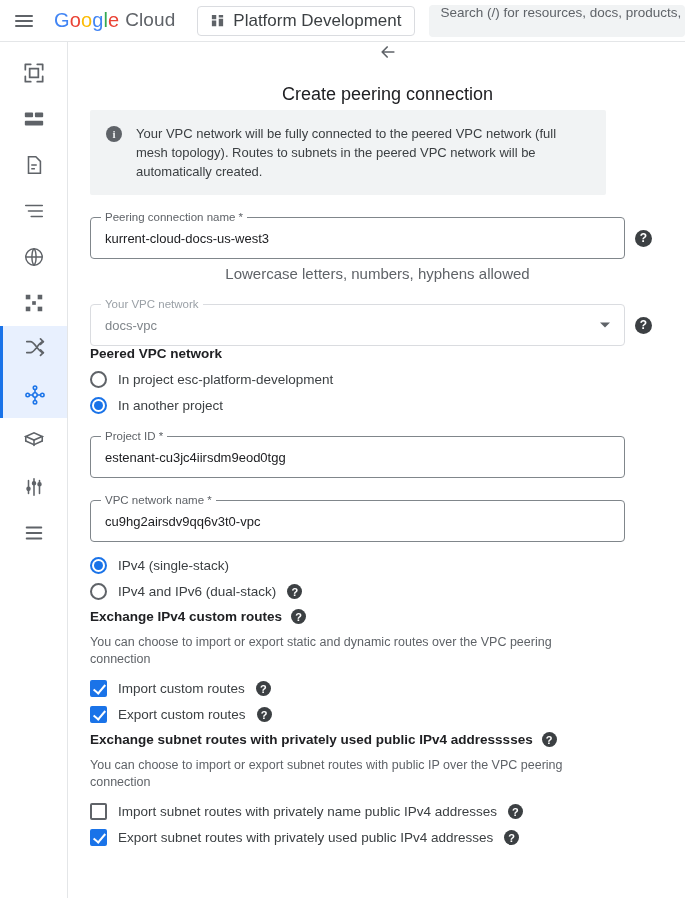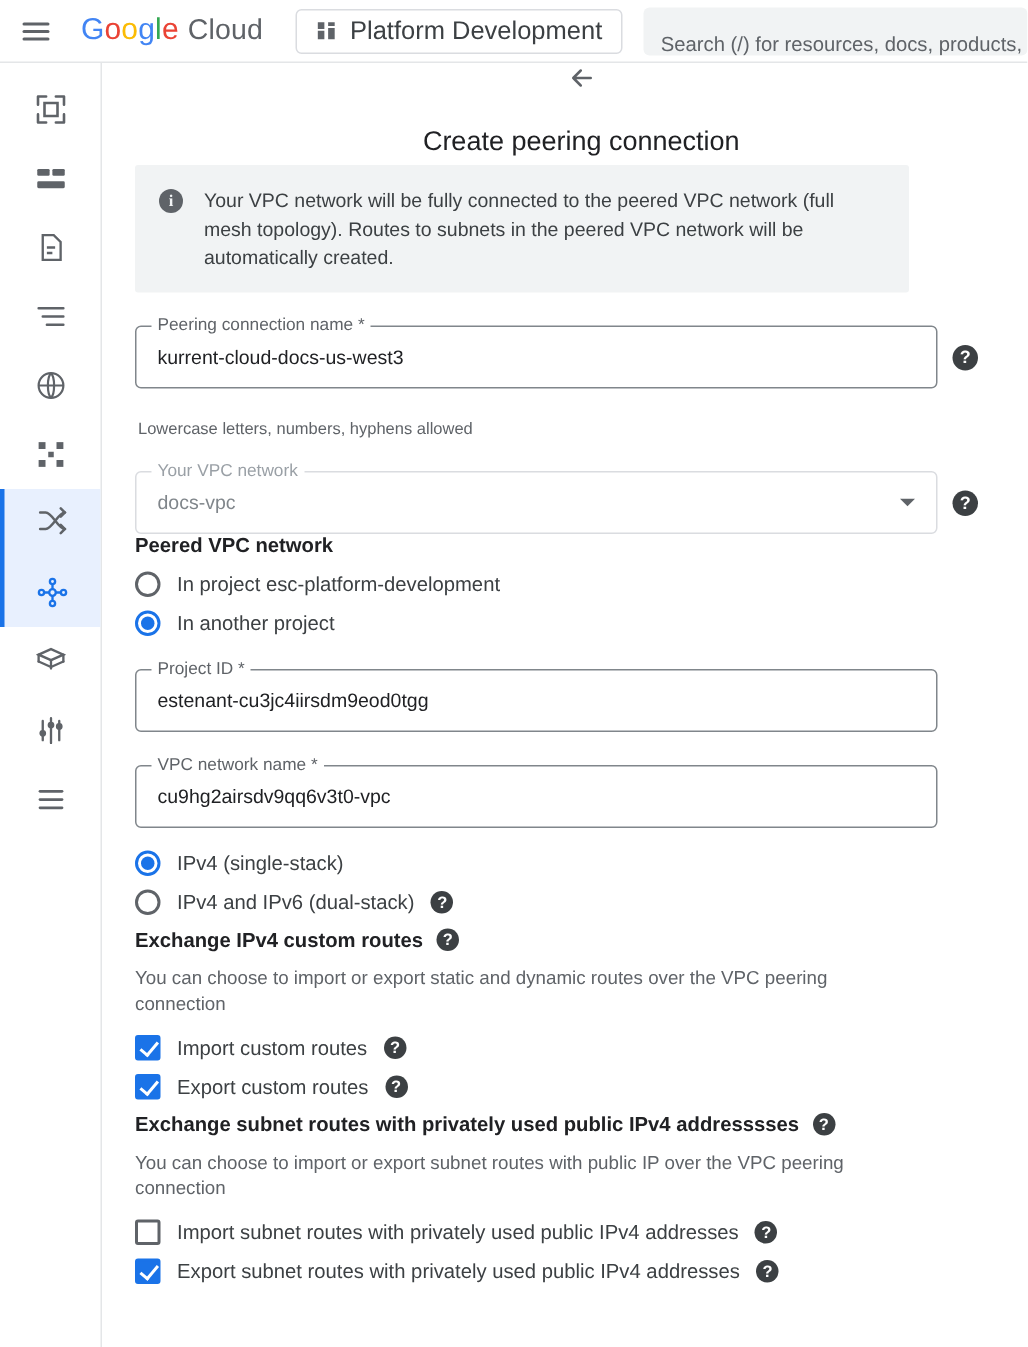--- a/index.html
+++ b/index.html
@@ -25,21 +25,21 @@
   .hamburger {
     width: 48px; height: 42px;
     display: flex; align-items: center; justify-content: center;
     cursor: pointer;
   }
   .hamburger-lines { width: 18px; }
   .hamburger-lines span {
     display: block; height: 2px; background: #5f6368; margin: 3px 0; border-radius: 1px;
   }
   .brand {
-    display: flex; align-items: flex-end; gap: 6px;
+    display: flex; align-items: flex-start; gap: 6px;
     margin-left: 6px;
     font-size: 19px;
     letter-spacing: 0.1px;
   }
   .brand .g-logo { font-size: 20px; font-weight: 400; }
   .brand .g-logo .b { color: #4285f4; }
   .brand .g-logo .r { color: #ea4335; }
   .brand .g-logo .y { color: #fbbc05; }
   .brand .g-logo .g { color: #34a853; }
   .brand .cloud { color: #5f6368; font-size: 19px; }
@@ -58,21 +58,21 @@
   }
   .proj-icon { width: 15px; height: 15px; position: relative; display:inline-block; }
   .proj-icon svg { display:block; }
 
   .searchbar {
     margin-left: 14px;
     flex: 1;
     height: 32px;
     background: #f1f3f4;
     border-radius: 4px;
-    display: flex; align-items: flex-end;
+    display: flex; align-items: flex-start;
     padding: 0 12px;
     color: #5f6368;
     font-size: 13.5px;
     overflow: hidden;
     white-space: nowrap;
   }
 
   
   .body-wrap { display: flex; height: calc(898px - 42px); }
 
@@ -181,21 +181,21 @@
     font-size: 12px; font-weight: bold;
     display: flex; align-items: center; justify-content: center;
     cursor: pointer;
     flex: 0 0 17px;
     font-family: "Liberation Sans", sans-serif;
   }
   .help-icon.small {
     width: 15px; height: 15px; font-size: 11px; flex: 0 0 15px;
   }
   .helper-text {
-    font-size: 11px; color: #5f6368; margin-top: 21px; margin-left: 2px;
+    font-size: 15px; color: #5f6368; margin-top: 6px; margin-left: 2px; text-align: center;
   }
 
   
   .section-title {
     font-size: 13.5px; font-weight: bold; color: #202124;
     margin-bottom: 10px;
     display: flex; align-items: center; gap: 9px;
   }
   .section-desc {
     font-size: 12.5px; color: #5f6368; margin-bottom: 12px; max-width: 520px;
@@ -443,21 +443,21 @@
       </div>
 
       <div class="section-title">
         <span>Exchange subnet routes with privately used public IPv4 addresssses</span>
         <span class="help-icon small">?</span>
       </div>
       <div class="section-desc">You can choose to import or export subnet routes with public IP over the VPC peering connection</div>
 
       <div class="check-row">
         <span class="checkbox"></span>
-        <span>Import subnet routes with privately used public IPv4 addresses</span>
+        <span>Import subnet routes with privately name public IPv4 addresses</span>
         <span class="help-icon small">?</span>
       </div>
       <div class="check-row">
         <span class="checkbox checked"></span>
         <span>Export subnet routes with privately used public IPv4 addresses</span>
         <span class="help-icon small">?</span>
       </div>
 
     </div>
   </div>

